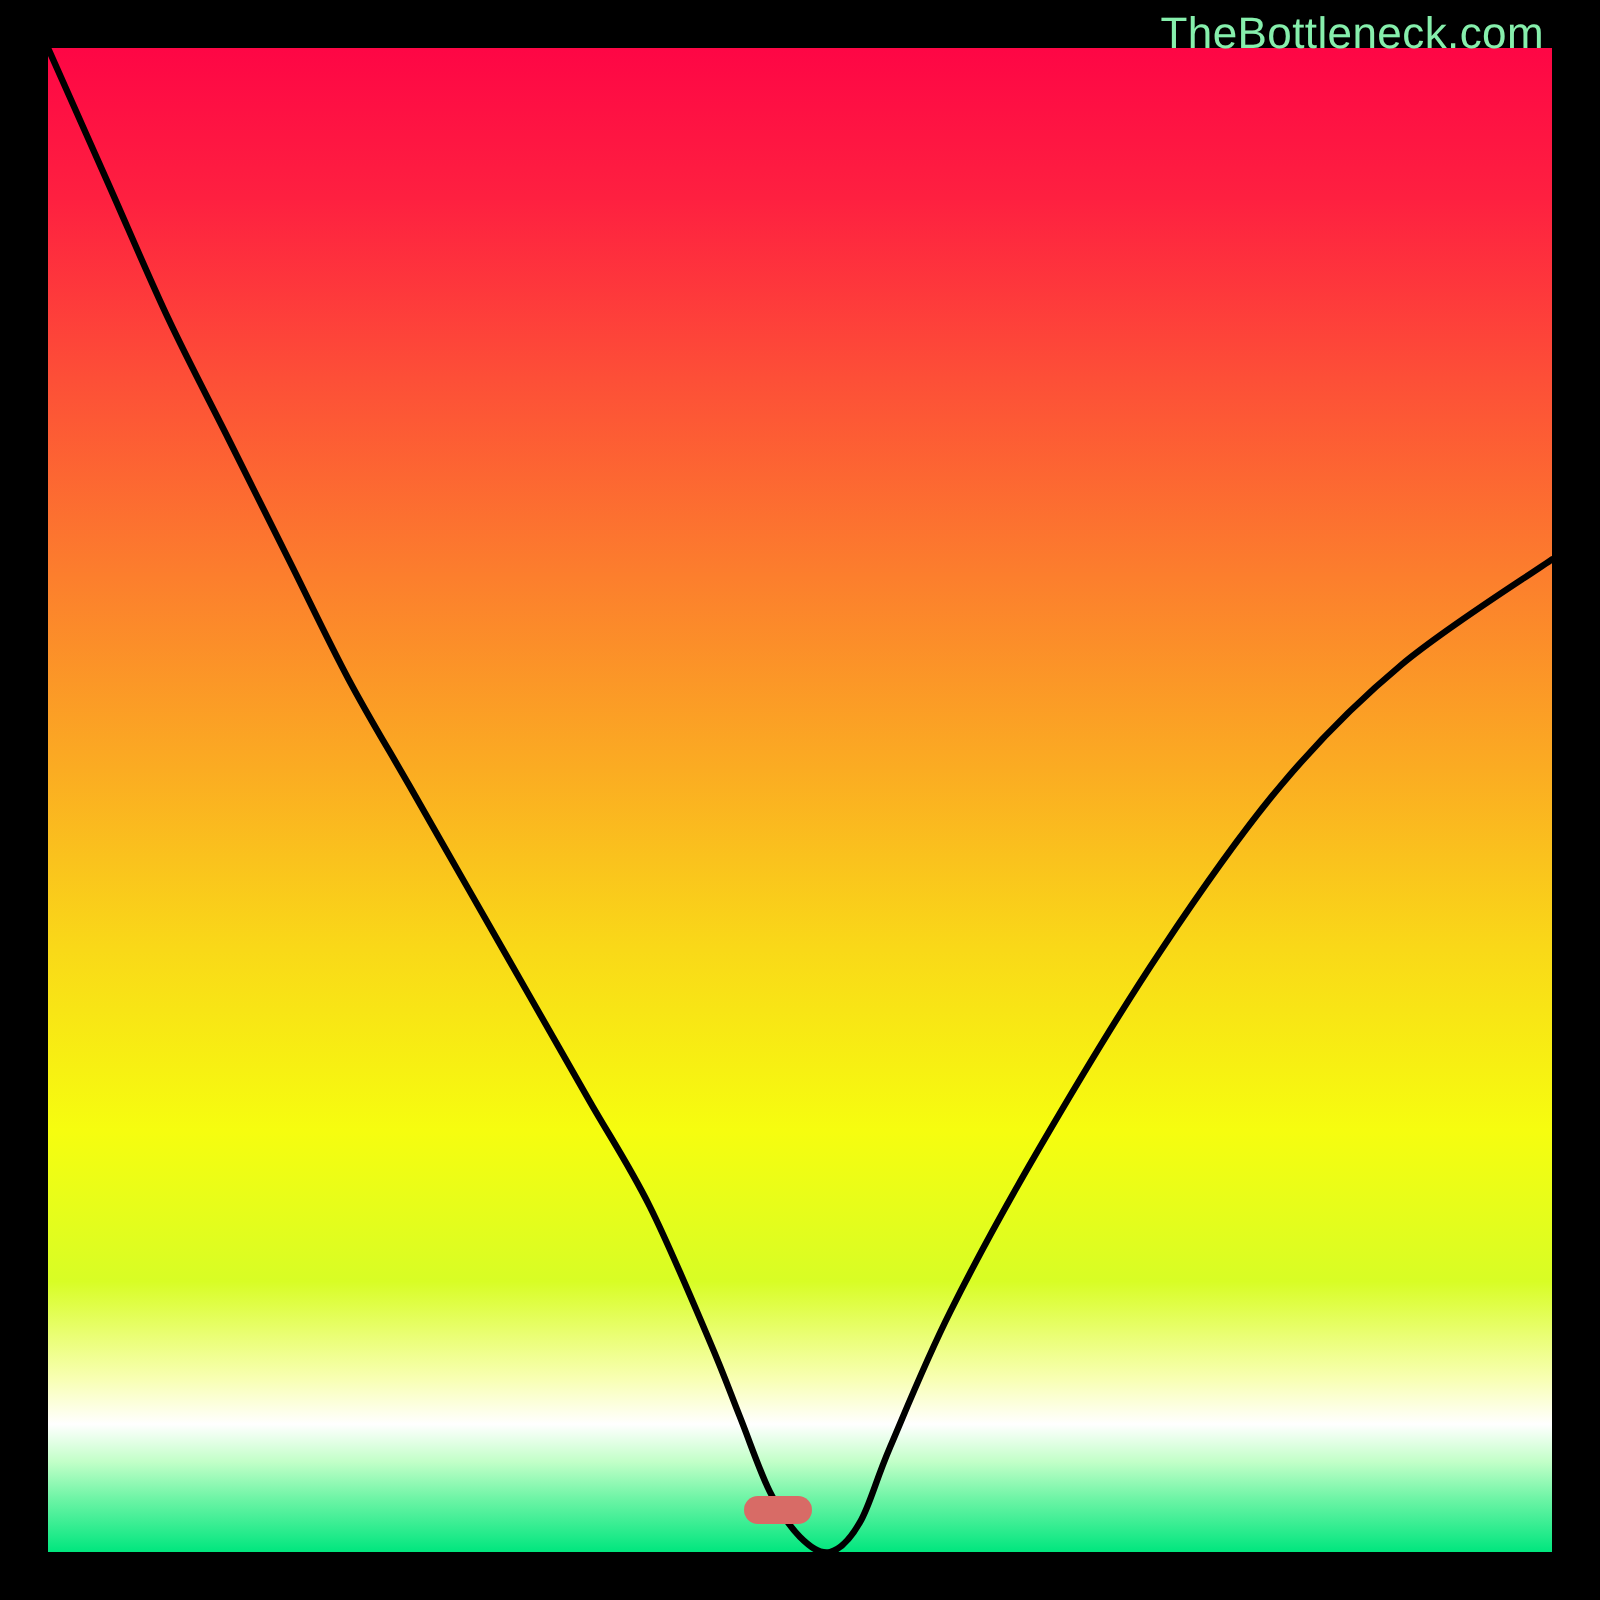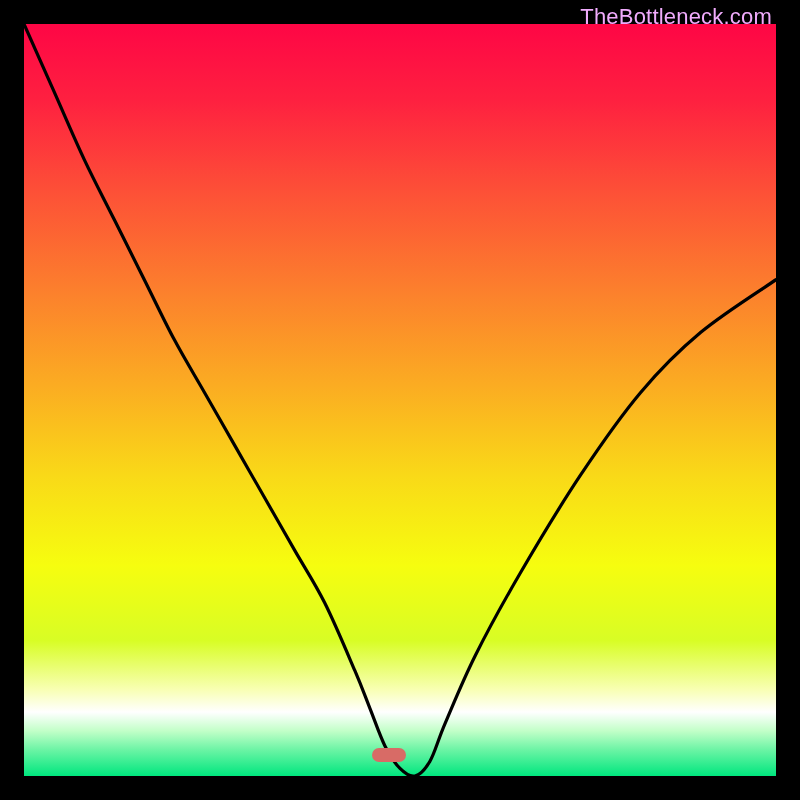--- a/index.html
+++ b/index.html
@@ -32,21 +32,21 @@
   .curve-svg {
     position: absolute;
     inset: 0;
     width: 100%;
     height: 100%;
   }
   .watermark {
     position: absolute;
     top: 4px;
     right: 28px;
-    color: #f0abfc;
+    color: #86efac;
     font-size: 22px;
     letter-spacing: 0.2px;
     font-weight: 400;
     user-select: none;
   }
   .marker {
     position: absolute;
     border-radius: 10px;
     background: #d86b66;
   }

